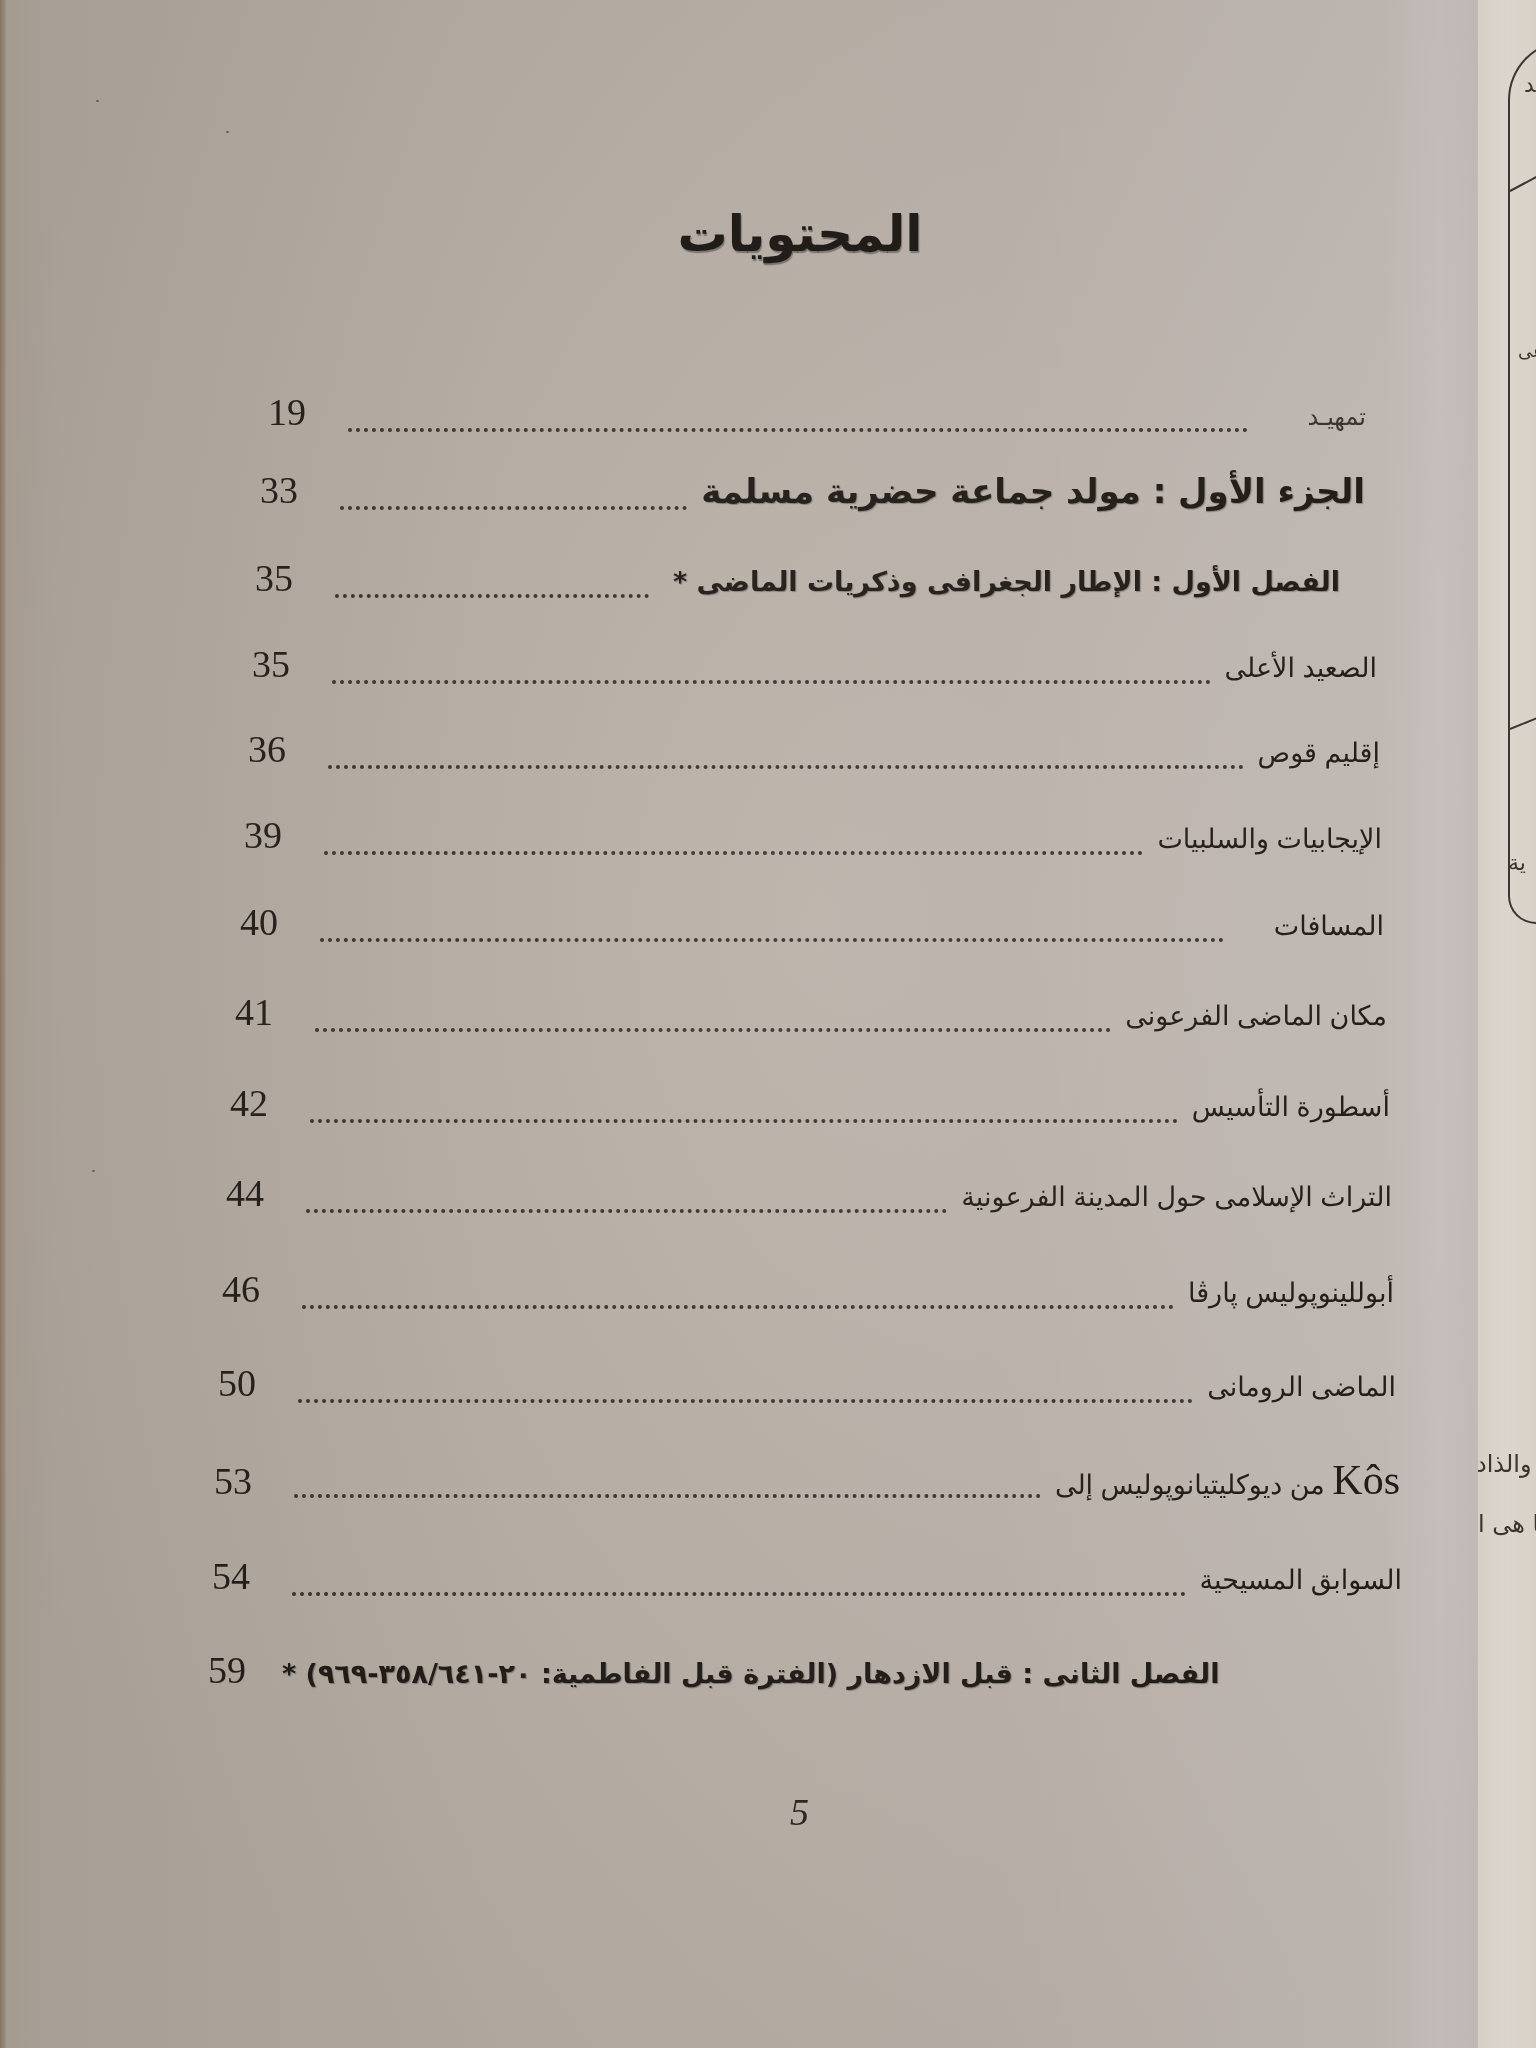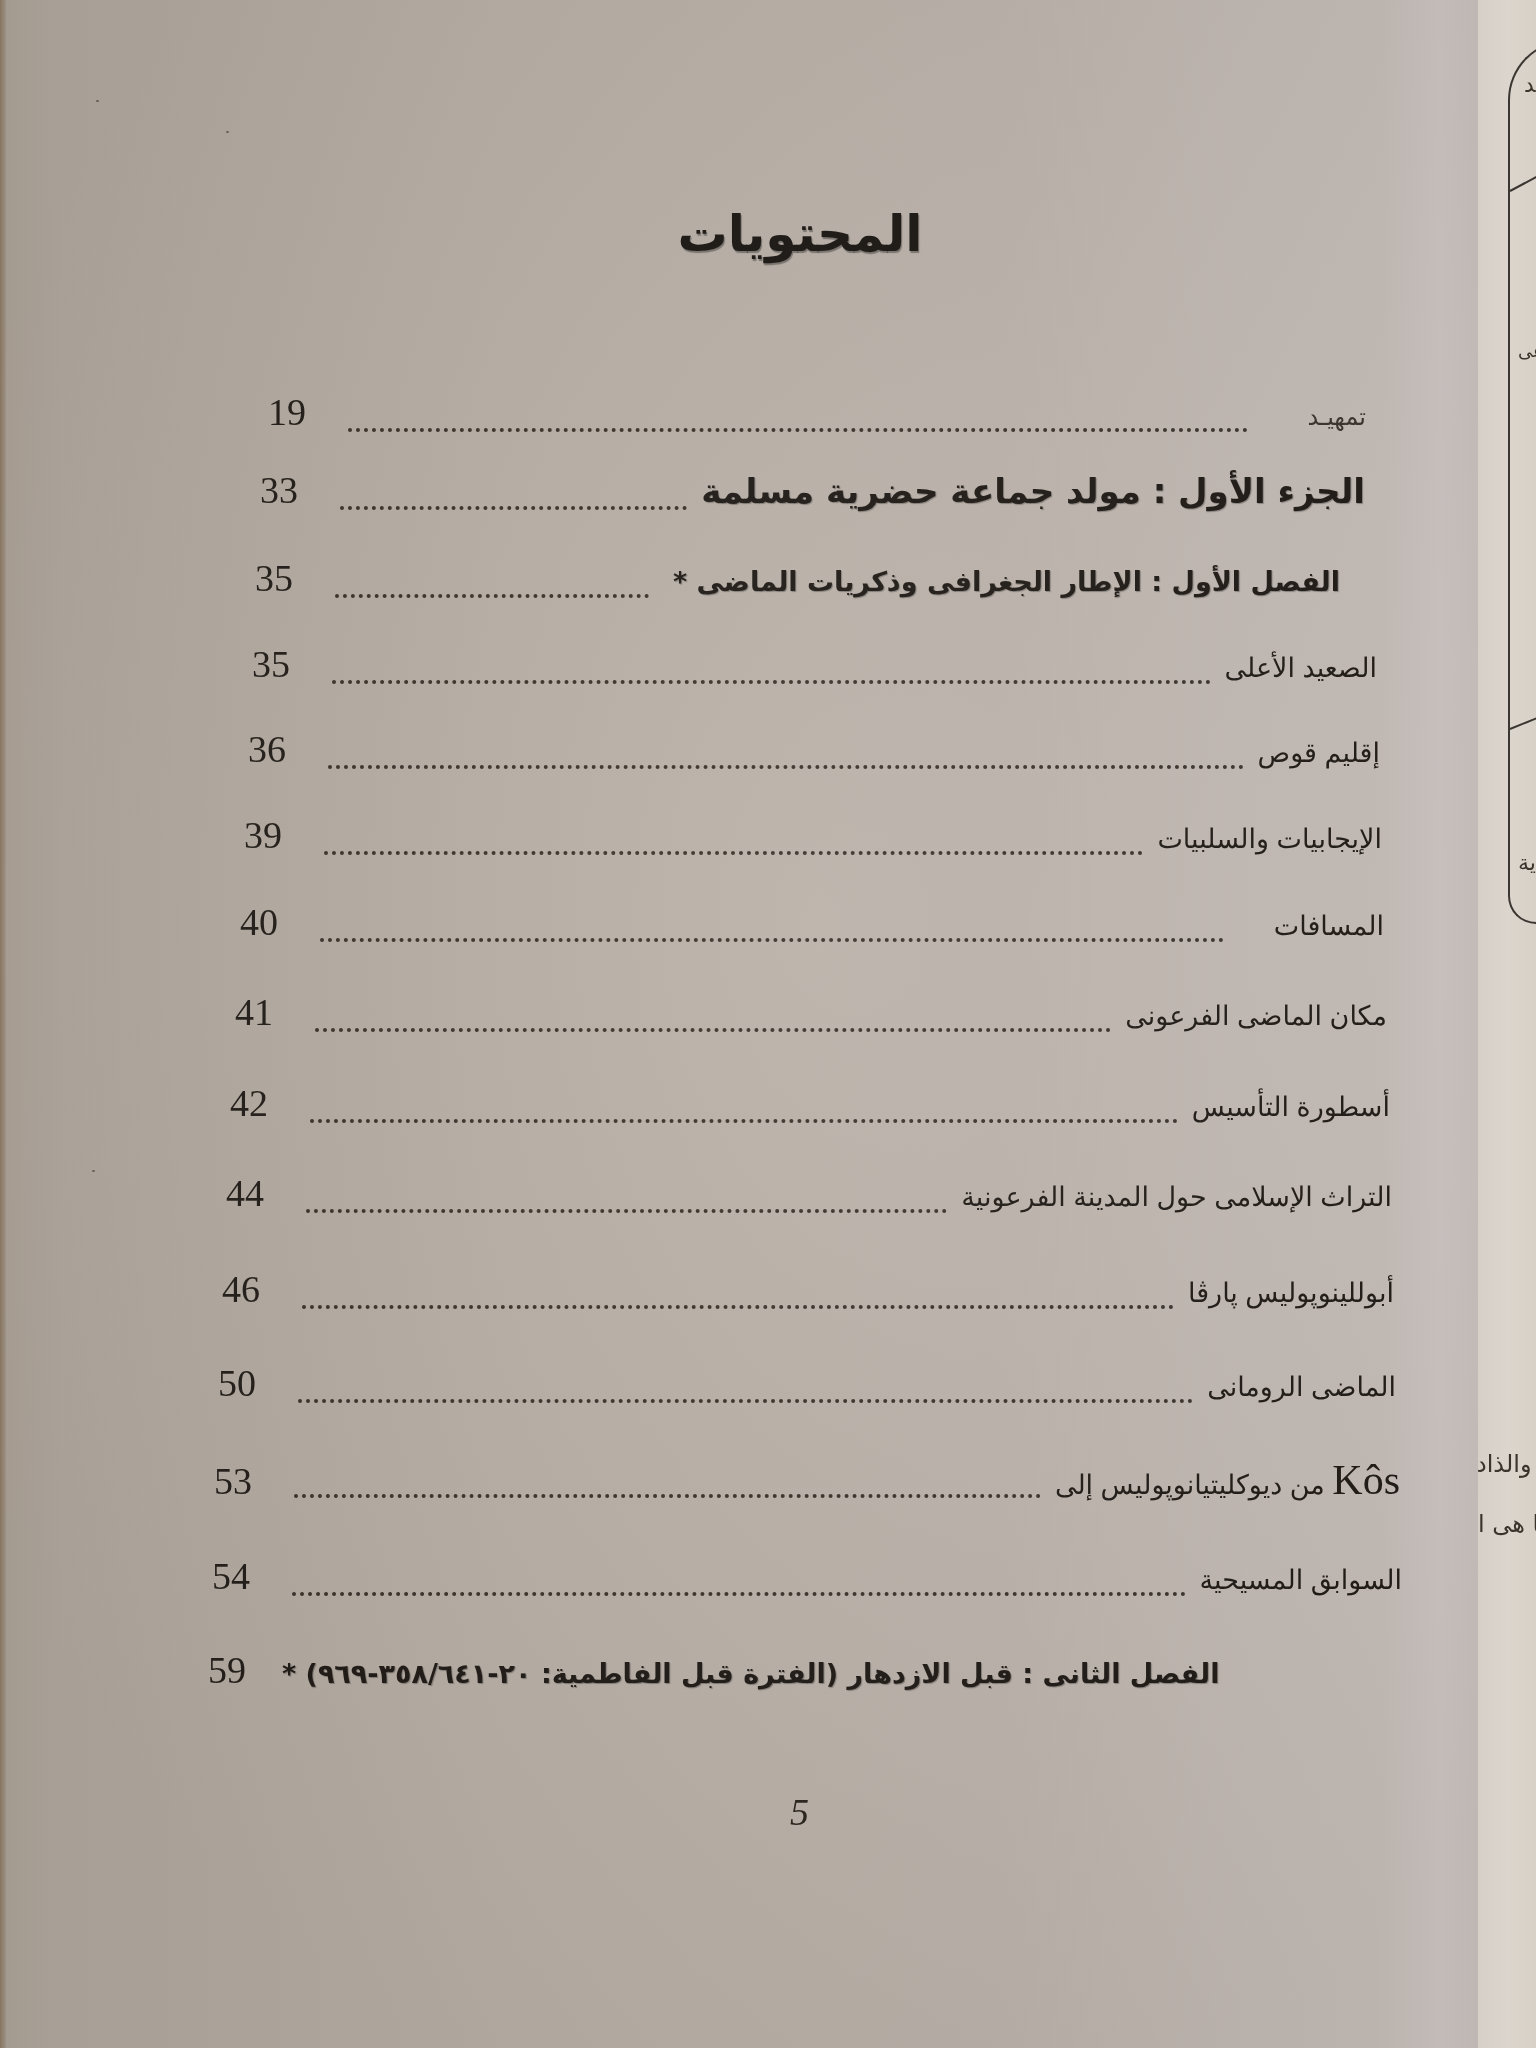--- a/index.html
+++ b/index.html
@@ -267,16 +267,16 @@
   <span class="speck" style="left:226px; top:131px;"></span>
   <span class="speck" style="left:92px; top:1170px;"></span>
 </div>
 
 <div class="next-page">
   <div class="box"></div>
   <div class="divider" style="left:32px; top:190px; transform: rotate(-28deg);"></div>
   <div class="divider" style="left:32px; top:728px; transform: rotate(-22deg);"></div>
   <span class="frag" style="left:46px; top:72px;">ﺪ</span>
   <span class="frag" style="left:40px; top:340px; font-size:18px;">عى</span>
-  <span class="frag" style="left:40px; top:850px;">ية</span>
+  <span class="frag" style="left:30px; top:850px;">ية</span>
   <span class="frag" style="left:-2px; top:1450px; font-size:24px;">ى والذاد</span>
   <span class="frag" style="left:0px; top:1510px; font-size:24px;">نها هى ا</span>
 </div>
 
 </body></html>

